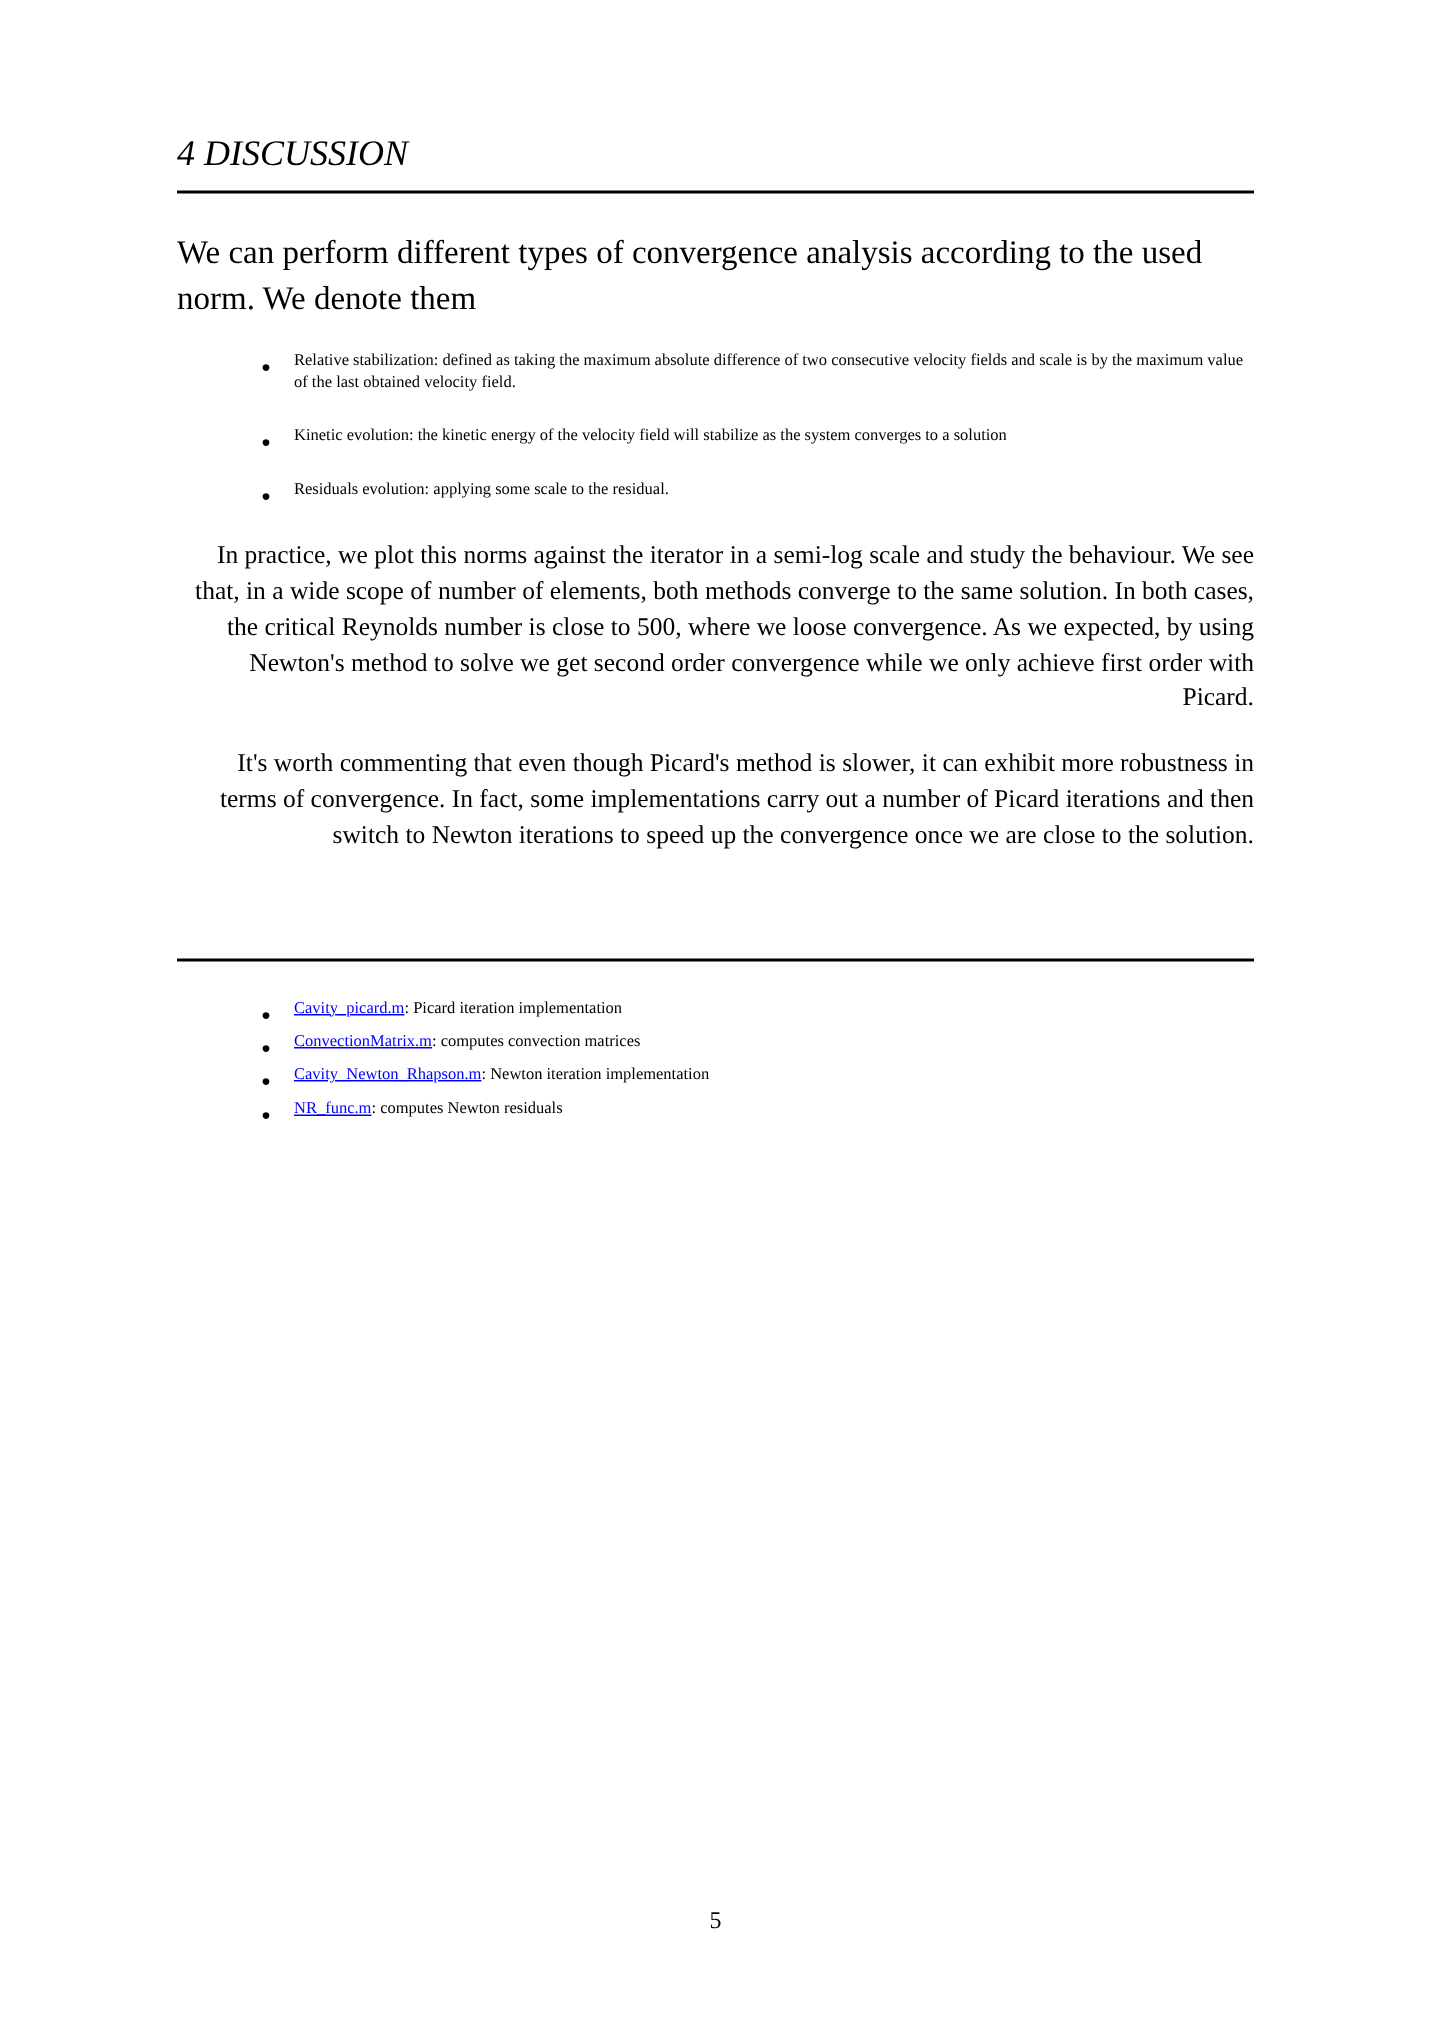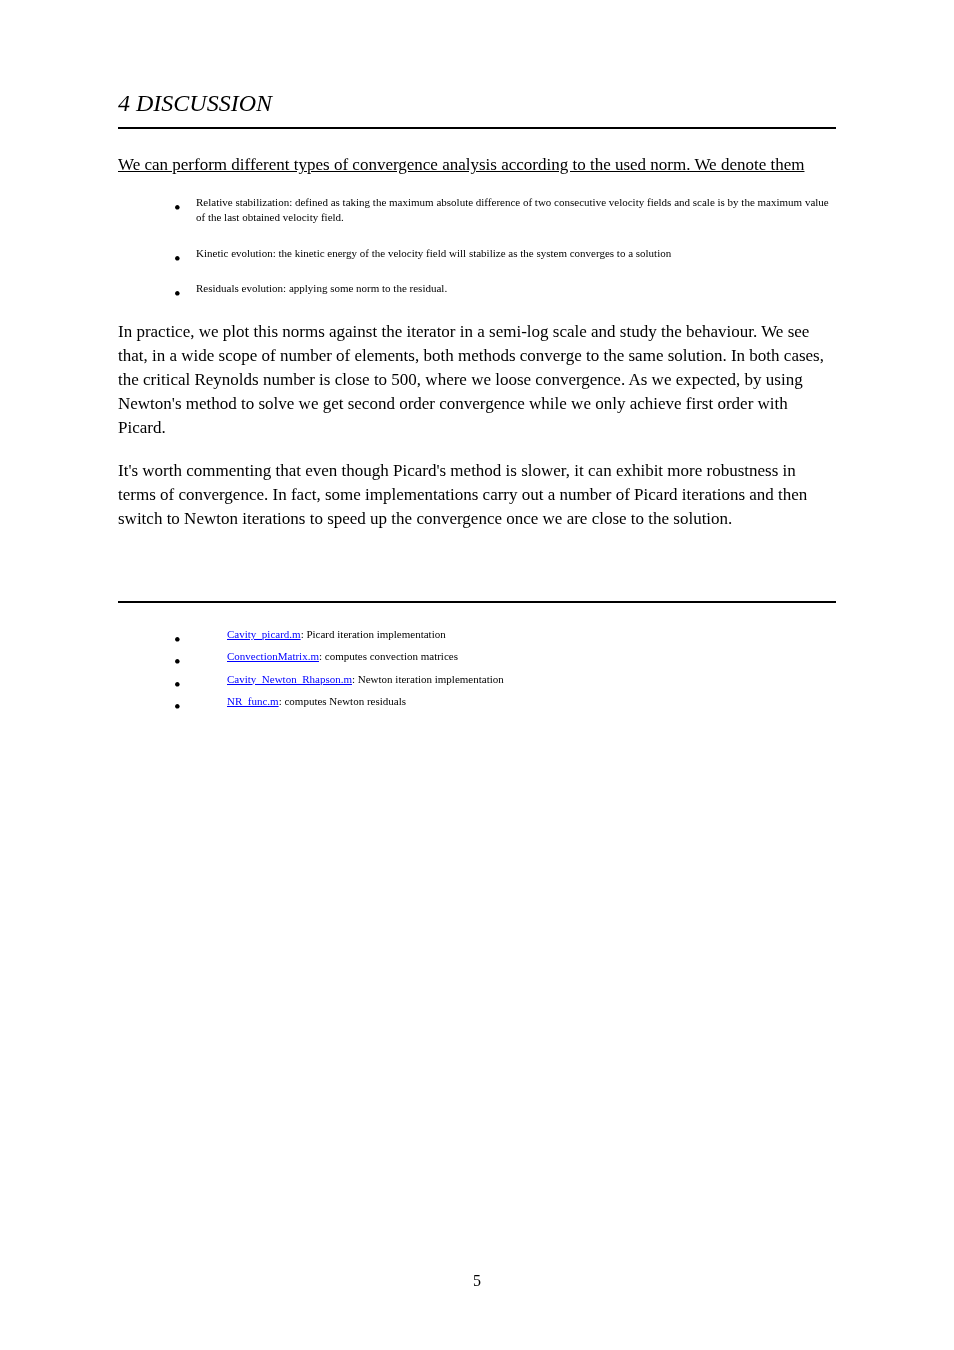--- a/index.html
+++ b/index.html
@@ -21,24 +21,23 @@
       font-weight: normal;
       margin-bottom: 10px;
       font-style: italic;
     }
     .heading-rule {
       border: none;
       border-top: 2.5px solid #000000;
       margin-bottom: 24px;
     }
     .intro-text {
-      font-size: 17px;
+      font-size: 22px;
       line-height: 1.4;
       margin-bottom: 18px;
-      text-decoration: underline;
     }
     .bullet-list {
       list-style: none;
       padding-left: 56px;
       margin-bottom: 24px;
     }
     .bullet-list li {
       font-size: 11px;
       line-height: 1.4;
       position: relative;
@@ -52,49 +51,49 @@
       content: "•";
       position: absolute;
       left: 0;
       top: 0;
       font-size: 19px;
     }
     .para {
       font-size: 17px;
       line-height: 1.4;
       margin-bottom: 20px;
+      text-align: right;
     }
     .section2 {
       margin-top: 70px;
     }
     .link {
       color: #0000ff;
       text-decoration: underline;
-      margin-left: 31px;
     }
     .page-number {
       position: absolute;
       bottom: 60px;
       left: 50%;
       transform: translateX(-50%);
       font-size: 16px;
       color: #000000;
     }
   </style>
 </head>
 <body>
 
 <div>
   <h2 class="section-heading">4 DISCUSSION</h2>
   <hr class="heading-rule">
   <p class="intro-text">We can perform different types of convergence analysis according to the used norm. We denote them</p>
   <ul class="bullet-list">
     <li>Relative stabilization: defined as taking the maximum absolute difference of two consecutive velocity fields and scale is by the maximum value of the last obtained velocity field.</li>
     <li>Kinetic evolution: the kinetic energy of the velocity field will stabilize as the system converges to a solution</li>
-    <li>Residuals evolution: applying some norm to the residual.</li>
+    <li>Residuals evolution: applying some scale to the residual.</li>
   </ul>
   <p class="para">In practice, we plot this norms against the iterator in a semi-log scale and study the behaviour. We see that, in a wide scope of number of elements, both methods converge to the same solution. In both cases, the critical Reynolds number is close to 500, where we loose convergence. As we expected, by using Newton's method to solve we get second order convergence while we only achieve first order with Picard.</p>
   <p class="para">It's worth commenting that even though Picard's method is slower, it can exhibit more robustness in terms of convergence. In fact, some implementations carry out a number of Picard iterations and then switch to Newton iterations to speed up the convergence once we are close to the solution.</p>
 </div>
 
 <div class="section2">
   <hr class="heading-rule">
   <ul class="bullet-list compact">
     <li><a class="link">Cavity_picard.m</a><span>: Picard iteration implementation</span></li>
     <li><a class="link">ConvectionMatrix.m</a><span>: computes convection matrices</span></li>

